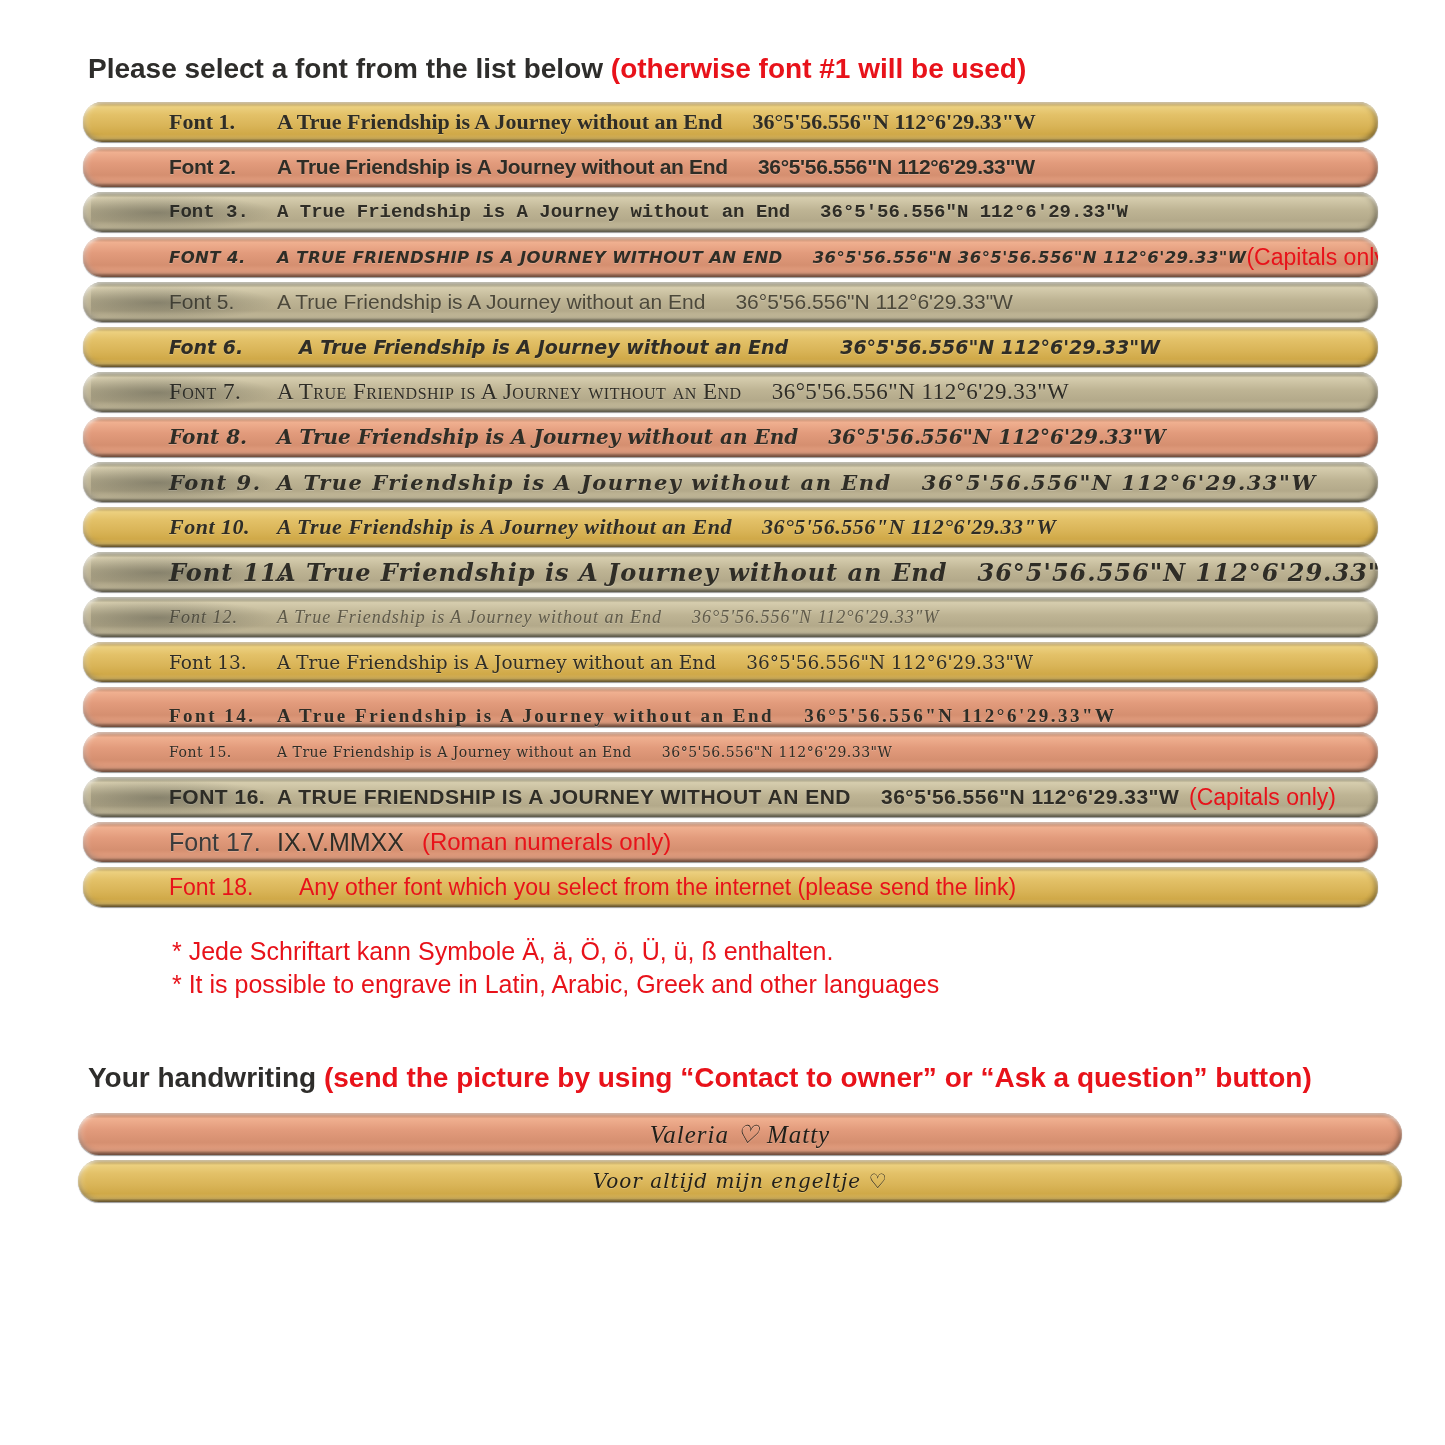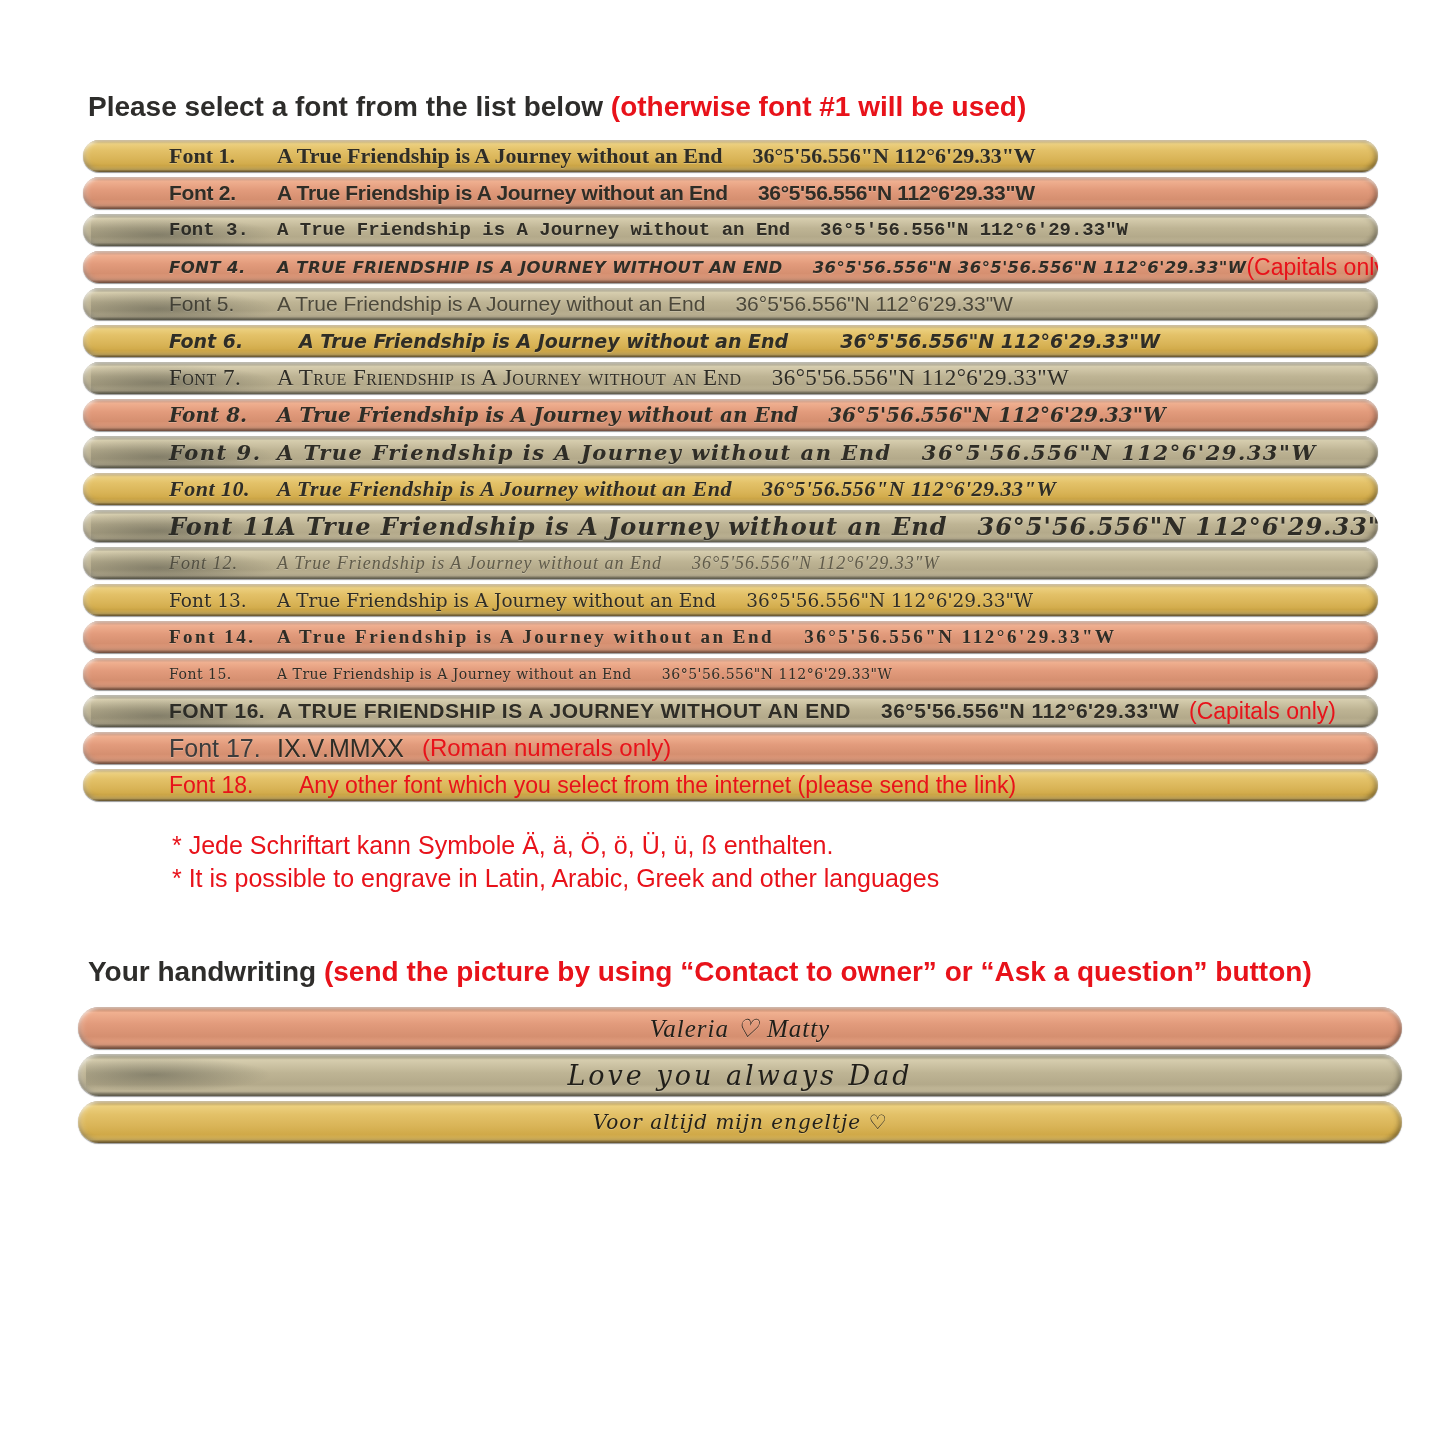--- a/index.html
+++ b/index.html
@@ -1,26 +1,26 @@
 <!DOCTYPE html>
 <html><head>
 <meta charset="utf-8">
 <style>
   * { margin:0; padding:0; box-sizing:border-box; }
   html,body { width:1445px; height:1445px; background:#ffffff; overflow:hidden;
               font-family:"Liberation Sans", sans-serif; }
-  .page { position:relative; width:1445px; height:1445px; padding-top:90px; }
+  .page { position:relative; width:1445px; height:1445px; padding-top:52px; }
 
   .heading { margin-left:88px; font-size:28px; font-weight:bold; color:#2e2d2b;
              letter-spacing:0; line-height:34px; white-space:nowrap; }
   .heading .red { color:#e8121a; }
 
   
   .bar-list { margin:16px 0 0 83px; width:1295px; }
-  .bar { position:relative; width:1295px; height:32px; border-radius:19px;
+  .bar { position:relative; width:1295px; height:40px; border-radius:19px;
          margin-bottom:5px; display:flex; align-items:center; white-space:nowrap;
          overflow:hidden; padding:0 42px 0 0;
          box-shadow: inset 0 2px 3px rgba(255,255,255,0.55),
                      inset 0 -3px 5px rgba(0,0,0,0.3),
                      inset 4px 0 5px rgba(255,255,255,0.25),
                      inset -4px 0 5px rgba(0,0,0,0.18),
                      0 1px 1px rgba(0,0,0,0.4); }
   .metal-gold   { background:linear-gradient(180deg,#9d7c33 0%,#ecd07f 12%,#e3c168 32%,#d9b457 60%,#d0a948 80%,#e0bd62 92%,#7c5f22 100%); }
   .metal-copper { background:linear-gradient(180deg,#a66a4c 0%,#f0b090 13%,#e29b7c 40%,#d58f70 70%,#e5a182 90%,#8e563c 100%); }
   .metal-silver { background:linear-gradient(180deg,#767157 0%,#d6cdae 14%,#beb494 45%,#b3a98a 72%,#c9bf9f 90%,#6e6950 100%); }
@@ -45,21 +45,21 @@
   .fs5 .flabel,.fs5 .ftext,.fs5 .fcoords { color:#4c483a; }
   .fs6  { font-family:"DejaVu Sans",sans-serif; font-weight:bold; font-style:italic; font-size:19px;gap:22px; }
   .fs7  { font-family:"Liberation Serif",serif; font-variant:small-caps; font-size:23px; letter-spacing:0.5px; }
   .fs8  { font-family:"DejaVu Serif",serif; font-weight:bold; font-style:italic; font-size:20px; }
   .fs9  { font-family:"DejaVu Serif",serif; font-weight:bold; font-style:italic; font-size:21px; letter-spacing:1.5px; }
   .fs10 { font-family:"Liberation Serif",serif; font-weight:bold; font-style:italic; font-size:22px; letter-spacing:0.5px; }
   .fs11 { font-family:"DejaVu Serif",serif; font-weight:bold; font-style:italic; font-size:24px; letter-spacing:1px; }
   .fs12 { font-family:"Liberation Serif",serif; font-style:italic; font-size:18px; letter-spacing:1px; }
   .fs12 .flabel,.fs12 .ftext,.fs12 .fcoords { color:#5f5a49; }
   .fs13 { font-family:"DejaVu Serif",serif; font-size:18.5px; }
-  .fs14 { font-family:"Liberation Serif",serif; font-weight:bold; font-size:19px; letter-spacing:2.5px; }
+  .fs14 { font-family:"Liberation Serif",serif; font-weight:bold; font-size:19px; letter-spacing:2.5px;align-items:flex-end; }
   .fs15 { font-family:"DejaVu Serif",serif; font-size:14px; letter-spacing:0.5px; }
   .fs16 { font-family:"Liberation Sans",sans-serif; font-weight:bold; font-size:21px; letter-spacing:0.5px; }
   .fs17 .flabel { font-family:"Liberation Sans",sans-serif; font-weight:normal; font-size:25px; color:#3c3c3c; }
   .fs17 .ftext  { font-family:Liberation Sans, sans-serif; font-size:25px; }
   .fs17 .fnote  { margin-left:18px; margin-right:auto; font-size:24px; }
   .fs18 { font-family:"Liberation Sans",sans-serif; font-size:23px; }
   .fs18 .flabel,.fs18 .ftext { color:#e8121a; text-shadow:none; }
   .fs18 .ftext { margin-left:22px; }
 
   
@@ -208,21 +208,18 @@
   </div>
 
   <div class="heading hw-heading">
     <span>Your handwriting </span><span class="red">(send the picture by using “Contact to owner” or “Ask a question” button)</span>
   </div>
 
   <div class="hw-list" id="hw-list">
       <div class="hw-bar metal-copper hw1">
     <span class="hw-text">Valeria ♡ Matty</span>
   </div>
-      <div class="hw-bar metal-silver hw2">
-    <span class="hw-text">Love you always Dad</span>
-  </div>
       <div class="hw-bar metal-gold hw3">
     <span class="hw-text">Voor altijd mijn engeltje ♡</span>
   </div>
     </div>
 
 </div>
 
 </body></html>

